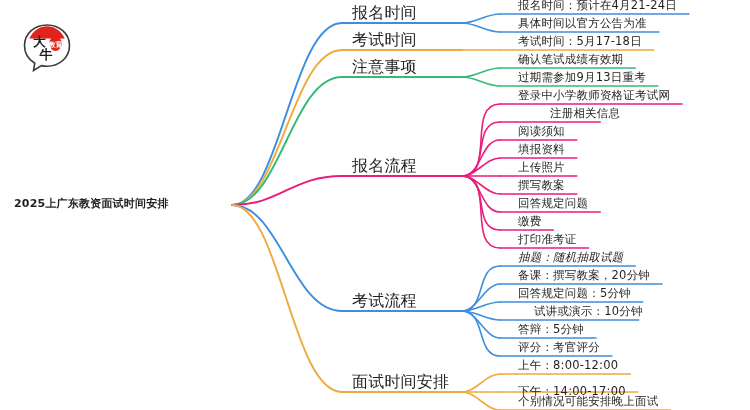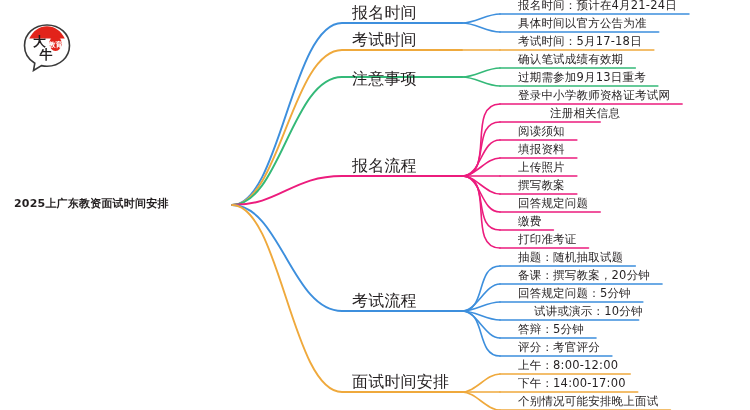--- a/index.html
+++ b/index.html
@@ -158,39 +158,39 @@
     </svg>
   </div>
 
   <div id="nodes">
       <div class="node node-root" style="left: 14px; top: 196px;">2025上广东教资面试时间安排</div>
       <div class="node node-branch" style="left: 352px; top: 6px;">报名时间</div>
       <div class="node node-leaf" style="left: 518px; top: -2px;">报名时间：预计在4月21-24日</div>
       <div class="node node-leaf" style="left: 518px; top: 16px;">具体时间以官方公告为准</div>
       <div class="node node-branch" style="left: 352px; top: 33px;">考试时间</div>
       <div class="node node-leaf" style="left: 518px; top: 34px;">考试时间：5月17-18日</div>
-      <div class="node node-branch" style="left: 352px; top: 72px; font-family: Liberation Serif, serif;">注意事项</div>
+      <div class="node node-branch" style="left: 352px; top: 60px; font-family: Liberation Serif, serif;">注意事项</div>
       <div class="node node-leaf" style="left: 518px; top: 52px;">确认笔试成绩有效期</div>
       <div class="node node-leaf" style="left: 518px; top: 70px;">过期需参加9月13日重考</div>
       <div class="node node-branch" style="left: 352px; top: 159px;">报名流程</div>
       <div class="node node-leaf" style="left: 518px; top: 88px;">登录中小学教师资格证考试网</div>
       <div class="node node-leaf" style="left: 518px; top: 106px; margin-left: 32px;">注册相关信息</div>
       <div class="node node-leaf" style="left: 518px; top: 124px;">阅读须知</div>
       <div class="node node-leaf" style="left: 518px; top: 142px;">填报资料</div>
       <div class="node node-leaf" style="left: 518px; top: 160px;">上传照片</div>
       <div class="node node-leaf" style="left: 518px; top: 178px;">撰写教案</div>
       <div class="node node-leaf" style="left: 518px; top: 196px;">回答规定问题</div>
       <div class="node node-leaf" style="left: 518px; top: 214px;">缴费</div>
       <div class="node node-leaf" style="left: 518px; top: 232px;">打印准考证</div>
       <div class="node node-branch" style="left: 352px; top: 294px;">考试流程</div>
-      <div class="node node-leaf" style="left: 518px; top: 250px;">抽题：随机抽取试题</div>
+      <div class="node node-leaf" style="left: 518px; top: 250px; font-style: italic;">抽题：随机抽取试题</div>
       <div class="node node-leaf" style="left: 518px; top: 268px;">备课：撰写教案，20分钟</div>
       <div class="node node-leaf" style="left: 518px; top: 286px;">回答规定问题：5分钟</div>
       <div class="node node-leaf" style="left: 534px; top: 304px;">试讲或演示：10分钟</div>
       <div class="node node-leaf" style="left: 518px; top: 322px;">答辩：5分钟</div>
       <div class="node node-leaf" style="left: 518px; top: 340px;">评分：考官评分</div>
       <div class="node node-branch" style="left: 352px; top: 375px;">面试时间安排</div>
       <div class="node node-leaf" style="left: 518px; top: 358px;">上午：8:00-12:00</div>
-      <div class="node node-leaf" style="left: 518px; top: 376px;">下午：14:00-17:00</div>
+      <div class="node node-leaf" style="left: 518px; top: 384px;">下午：14:00-17:00</div>
       <div class="node node-leaf" style="left: 518px; top: 394px;">个别情况可能安排晚上面试</div>
     </div>
 
 </div>
 
 </body></html>

